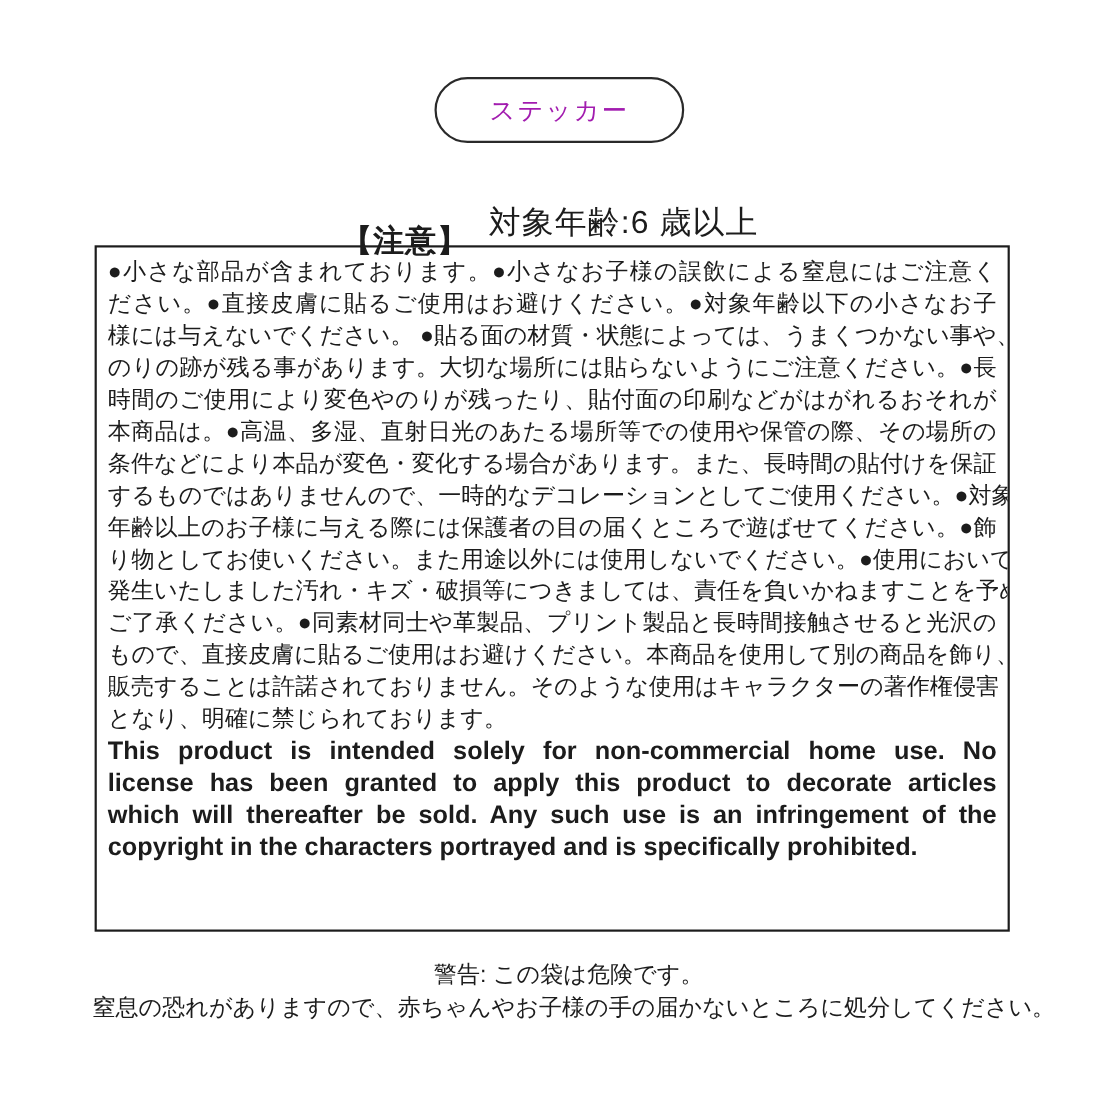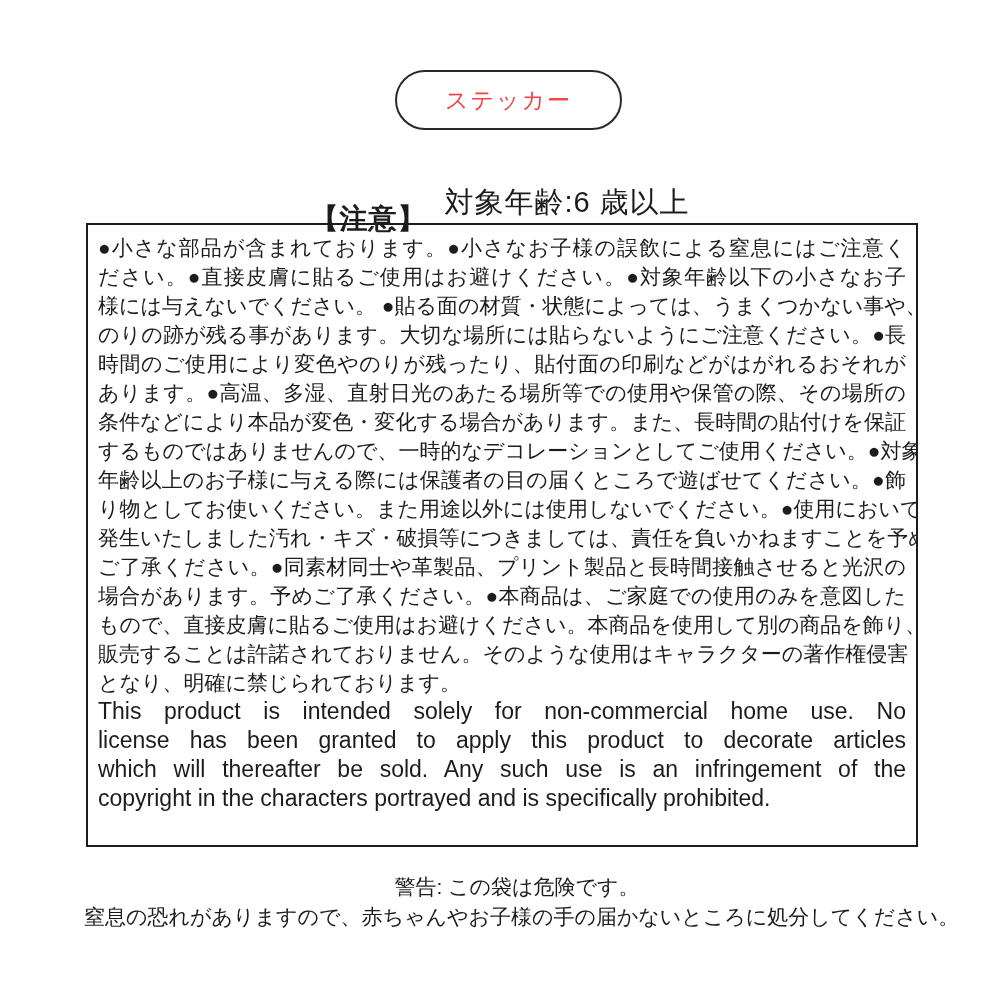--- a/index.html
+++ b/index.html
@@ -30,21 +30,21 @@
     border: 2px solid #2a2a2a;
     border-radius: 30px;
     box-sizing: border-box;
     display: flex;
     align-items: center;
     justify-content: center;
   }
   .badge-pill .badge-label {
     font-size: 23px;
     letter-spacing: 2px;
-    color: #ef4444;
+    color: #a21caf;
   }
 
   
   .caution-heading {
     position: absolute;
     left: 0;
     right: 0;
     top: 184px;
     height: 38px;
     display: flex;
@@ -84,20 +84,21 @@
     letter-spacing: 0;
   }
   .jp-lines .jline:last-child {
     text-align-last: left;
   }
   .en-lines .eline {
     font-size: 23px;
     line-height: 29px;
     text-align: justify;
     text-align-last: justify;
+    font-weight: bold;
   }
   .en-lines .eline:last-child {
     text-align-last: left;
   }
 
   
   .bottom-warning {
     position: absolute;
     left: 84px;
     top: 872px;
@@ -124,28 +125,27 @@
     <span class="caution-age">対象年齢:6 歳以上</span>
   </div>
 
   <div class="warning-box">
     <div class="jp-lines">
         <div class="jline">●小さな部品が含まれております。●小さなお子様の誤飲による窒息にはご注意く</div>
         <div class="jline">ださい。●直接皮膚に貼るご使用はお避けください。●対象年齢以下の小さなお子</div>
         <div class="jline">様には与えないでください。 ●貼る面の材質・状態によっては、うまくつかない事や、</div>
         <div class="jline">のりの跡が残る事があります。大切な場所には貼らないようにご注意ください。●長</div>
         <div class="jline">時間のご使用により変色やのりが残ったり、貼付面の印刷などがはがれるおそれが</div>
-        <div class="jline">あります。●高温、多湿、直射日光のあたる場所等での使用や保管の際、その場所の</div>
+        <div class="jline">本商品は。●高温、多湿、直射日光のあたる場所等での使用や保管の際、その場所の</div>
         <div class="jline">条件などにより本品が変色・変化する場合があります。また、長時間の貼付けを保証</div>
         <div class="jline">するものではありませんので、一時的なデコレーションとしてご使用ください。●対象</div>
         <div class="jline">年齢以上のお子様に与える際には保護者の目の届くところで遊ばせてください。●飾</div>
         <div class="jline">り物としてお使いください。また用途以外には使用しないでください。●使用において</div>
         <div class="jline">発生いたしました汚れ・キズ・破損等につきましては、責任を負いかねますことを予め</div>
         <div class="jline">ご了承ください。●同素材同士や革製品、プリント製品と長時間接触させると光沢の</div>
-        <div class="jline">場合があります。予めご了承ください。●本商品は、ご家庭での使用のみを意図した</div>
         <div class="jline">もので、直接皮膚に貼るご使用はお避けください。本商品を使用して別の商品を飾り、</div>
         <div class="jline">販売することは許諾されておりません。そのような使用はキャラクターの著作権侵害</div>
         <div class="jline">となり、明確に禁じられております。</div>
       </div>
     <div class="en-lines">
         <div class="eline">This product is intended solely for non-commercial home use. No</div>
         <div class="eline">license has been granted to apply this product to decorate articles</div>
         <div class="eline">which will thereafter be sold. Any such use is an infringement of the</div>
         <div class="eline">copyright in the characters portrayed and is specifically prohibited.</div>
       </div>

